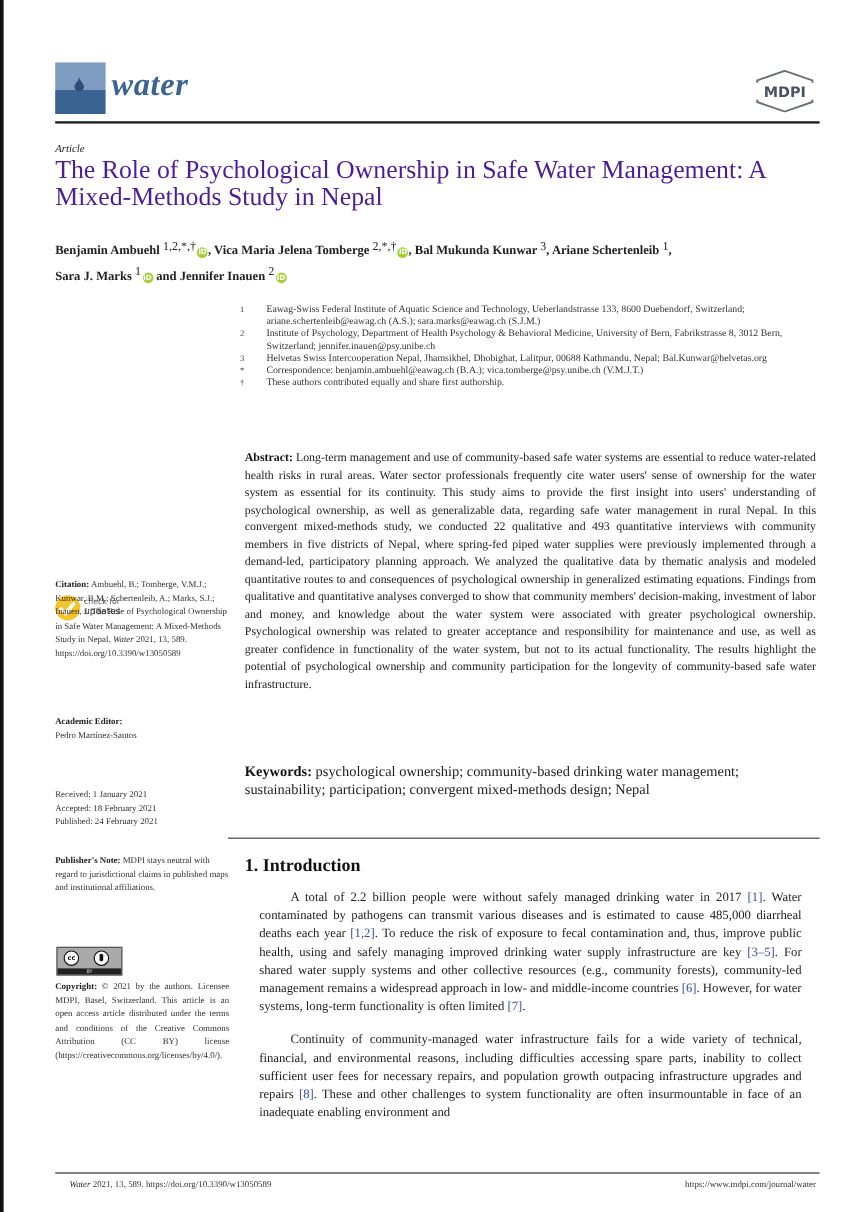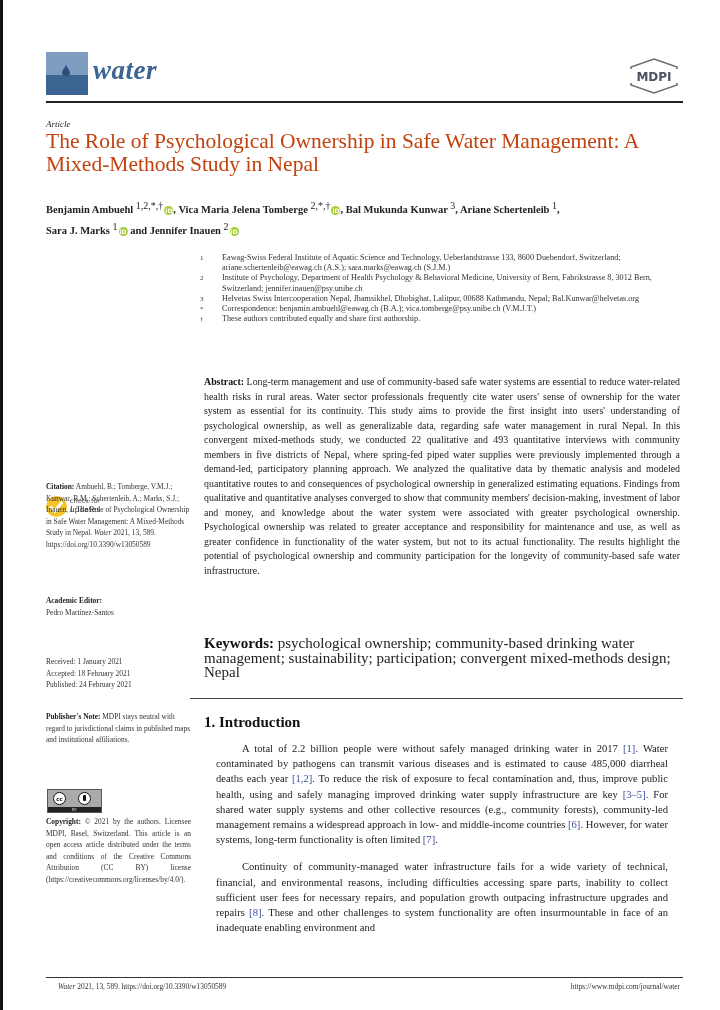--- a/index.html
+++ b/index.html
@@ -15,35 +15,35 @@
   .logo-box .lower { position: absolute; left: 0; top: 23px; width: 42px; height: 20px; background: #3b6493; }
   .logo-box .drop { position: absolute; left: 15px; top: 12px; width: 10px; height: 12px; }
   .journal-name { position: absolute; left: 93px; top: 55px; font-family: "Liberation Serif", serif; font-style: italic; font-weight: bold; font-size: 27px; color: #3b6493; letter-spacing: 0.5px; }
   .mdpi-logo { position: absolute; left: 627px; top: 58px; width: 54px; height: 36px; }
   .hr { position: absolute; left: 46px; width: 637px; background: #222; }
   .hr.top { top: 101px; height: 2px; }
   .hr.mid { top: 698px; height: 1px; background: #444; left: 190px; width: 493px; }
   .hr.bottom { top: 977px; height: 1px; background: #333; }
 
   .article-type { position: absolute; left: 46px; top: 119px; font-family: "Liberation Serif", serif; font-style: italic; font-size: 9px; color: #222; }
-  .title { position: absolute; left: 46px; top: 130px; width: 620px; font-family: "Liberation Serif", serif; font-size: 21.5px; line-height: 23px; color: #c2410c; font-weight: 500; }
+  .title { position: absolute; left: 46px; top: 130px; width: 620px; font-family: "Liberation Serif", serif; font-size: 21.5px; line-height: 23px; color: #4c1d95; font-weight: 500; }
   .authors { position: absolute; left: 46px; top: 197px; width: 640px; font-family: "Liberation Serif", serif; font-size: 10.5px; line-height: 17px; font-weight: bold; color: #222; }
   .authors sup { font-size: 10px; font-weight: normal; vertical-align: 4px; }
   .orcid { display: inline-block; width: 9px; height: 9px; border-radius: 50%; background: #a6ce39; color: #fff; font-size: 6px; line-height: 9px; text-align: center; font-weight: bold; vertical-align: 0px; margin-left: 1px; font-family: "DejaVu Sans", sans-serif; }
 
   
   .affils { position: absolute; left: 200px; top: 253px; width: 480px; font-family: "Liberation Serif", serif; font-size: 8.2px; line-height: 10.2px; color: #333; }
   .affil { display: flex; }
   .affil .mark { width: 22px; flex: 0 0 22px; font-size: 7px; }
   .affil .txt { flex: 1; }
 
   
   .abstract { position: absolute; left: 204px; top: 375px; width: 476px; font-family: "Liberation Serif", serif; font-size: 9.9px; line-height: 14.5px; color: #222; text-align: justify; }
   .abstract b, .keywords b { color: #111; }
-  .keywords { position: absolute; left: 204px; top: 636px; width: 476px; font-family: "Liberation Serif", serif; font-size: 15px; line-height: 14.5px; color: #222; }
+  .keywords { position: absolute; left: 204px; top: 636px; width: 476px; font-family: "Liberation Serif", serif; font-size: 12px; line-height: 14.5px; color: #222; }
 
   
   .side { position: absolute; left: 46px; width: 145px; font-family: "Liberation Serif", serif; font-size: 7.4px; line-height: 11.6px; color: #333; }
   .side b { color: #222; }
   .check-updates { position: absolute; left: 46px; top: 452px; width: 70px; height: 24px; margin-top: 44px; }
   .check-circle { position: absolute; left: 0; top: 0; width: 21px; height: 21px; border-radius: 50%; background: #f5c42a; }
   .check-circle::after { content: ""; position: absolute; left: 6px; top: 3px; width: 5px; height: 10px; border-right: 3px solid #fff; border-bottom: 3px solid #fff; transform: rotate(40deg); }
   .check-text1 { position: absolute; left: 24px; top: 1px; font-family: "DejaVu Sans", sans-serif; font-size: 6.5px; color: #555; }
   .check-text2 { position: absolute; left: 24px; top: 9px; font-family: "DejaVu Sans", sans-serif; font-size: 7.5px; font-weight: normal; color: #333; }
   .citation { top: 481px; }

